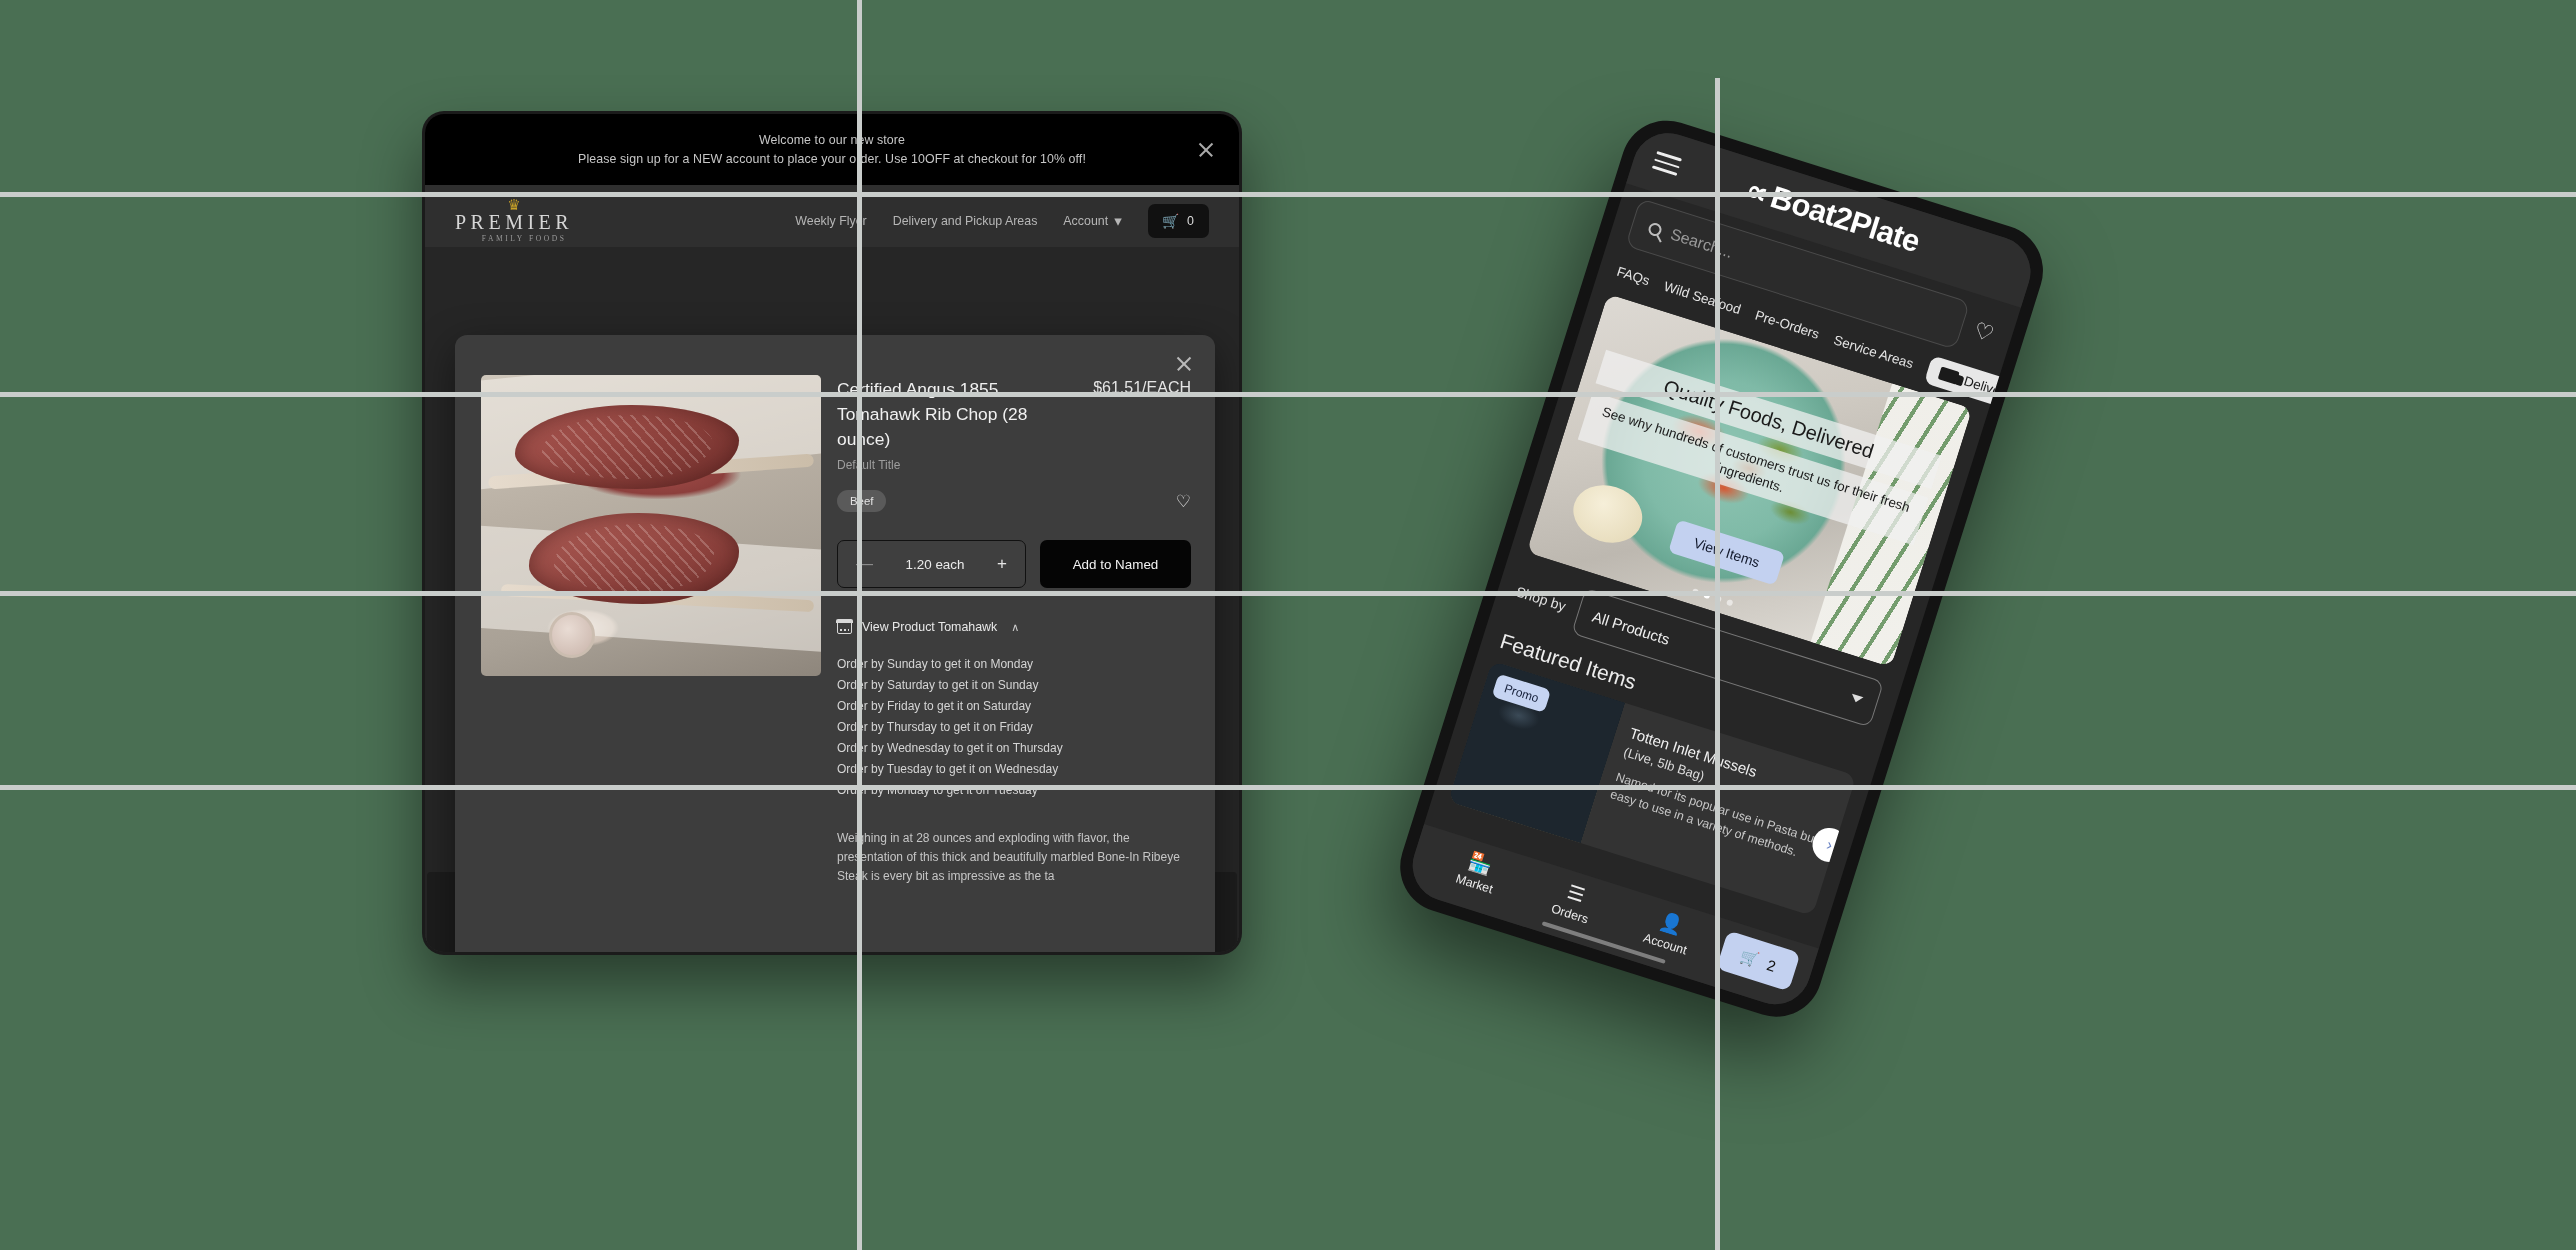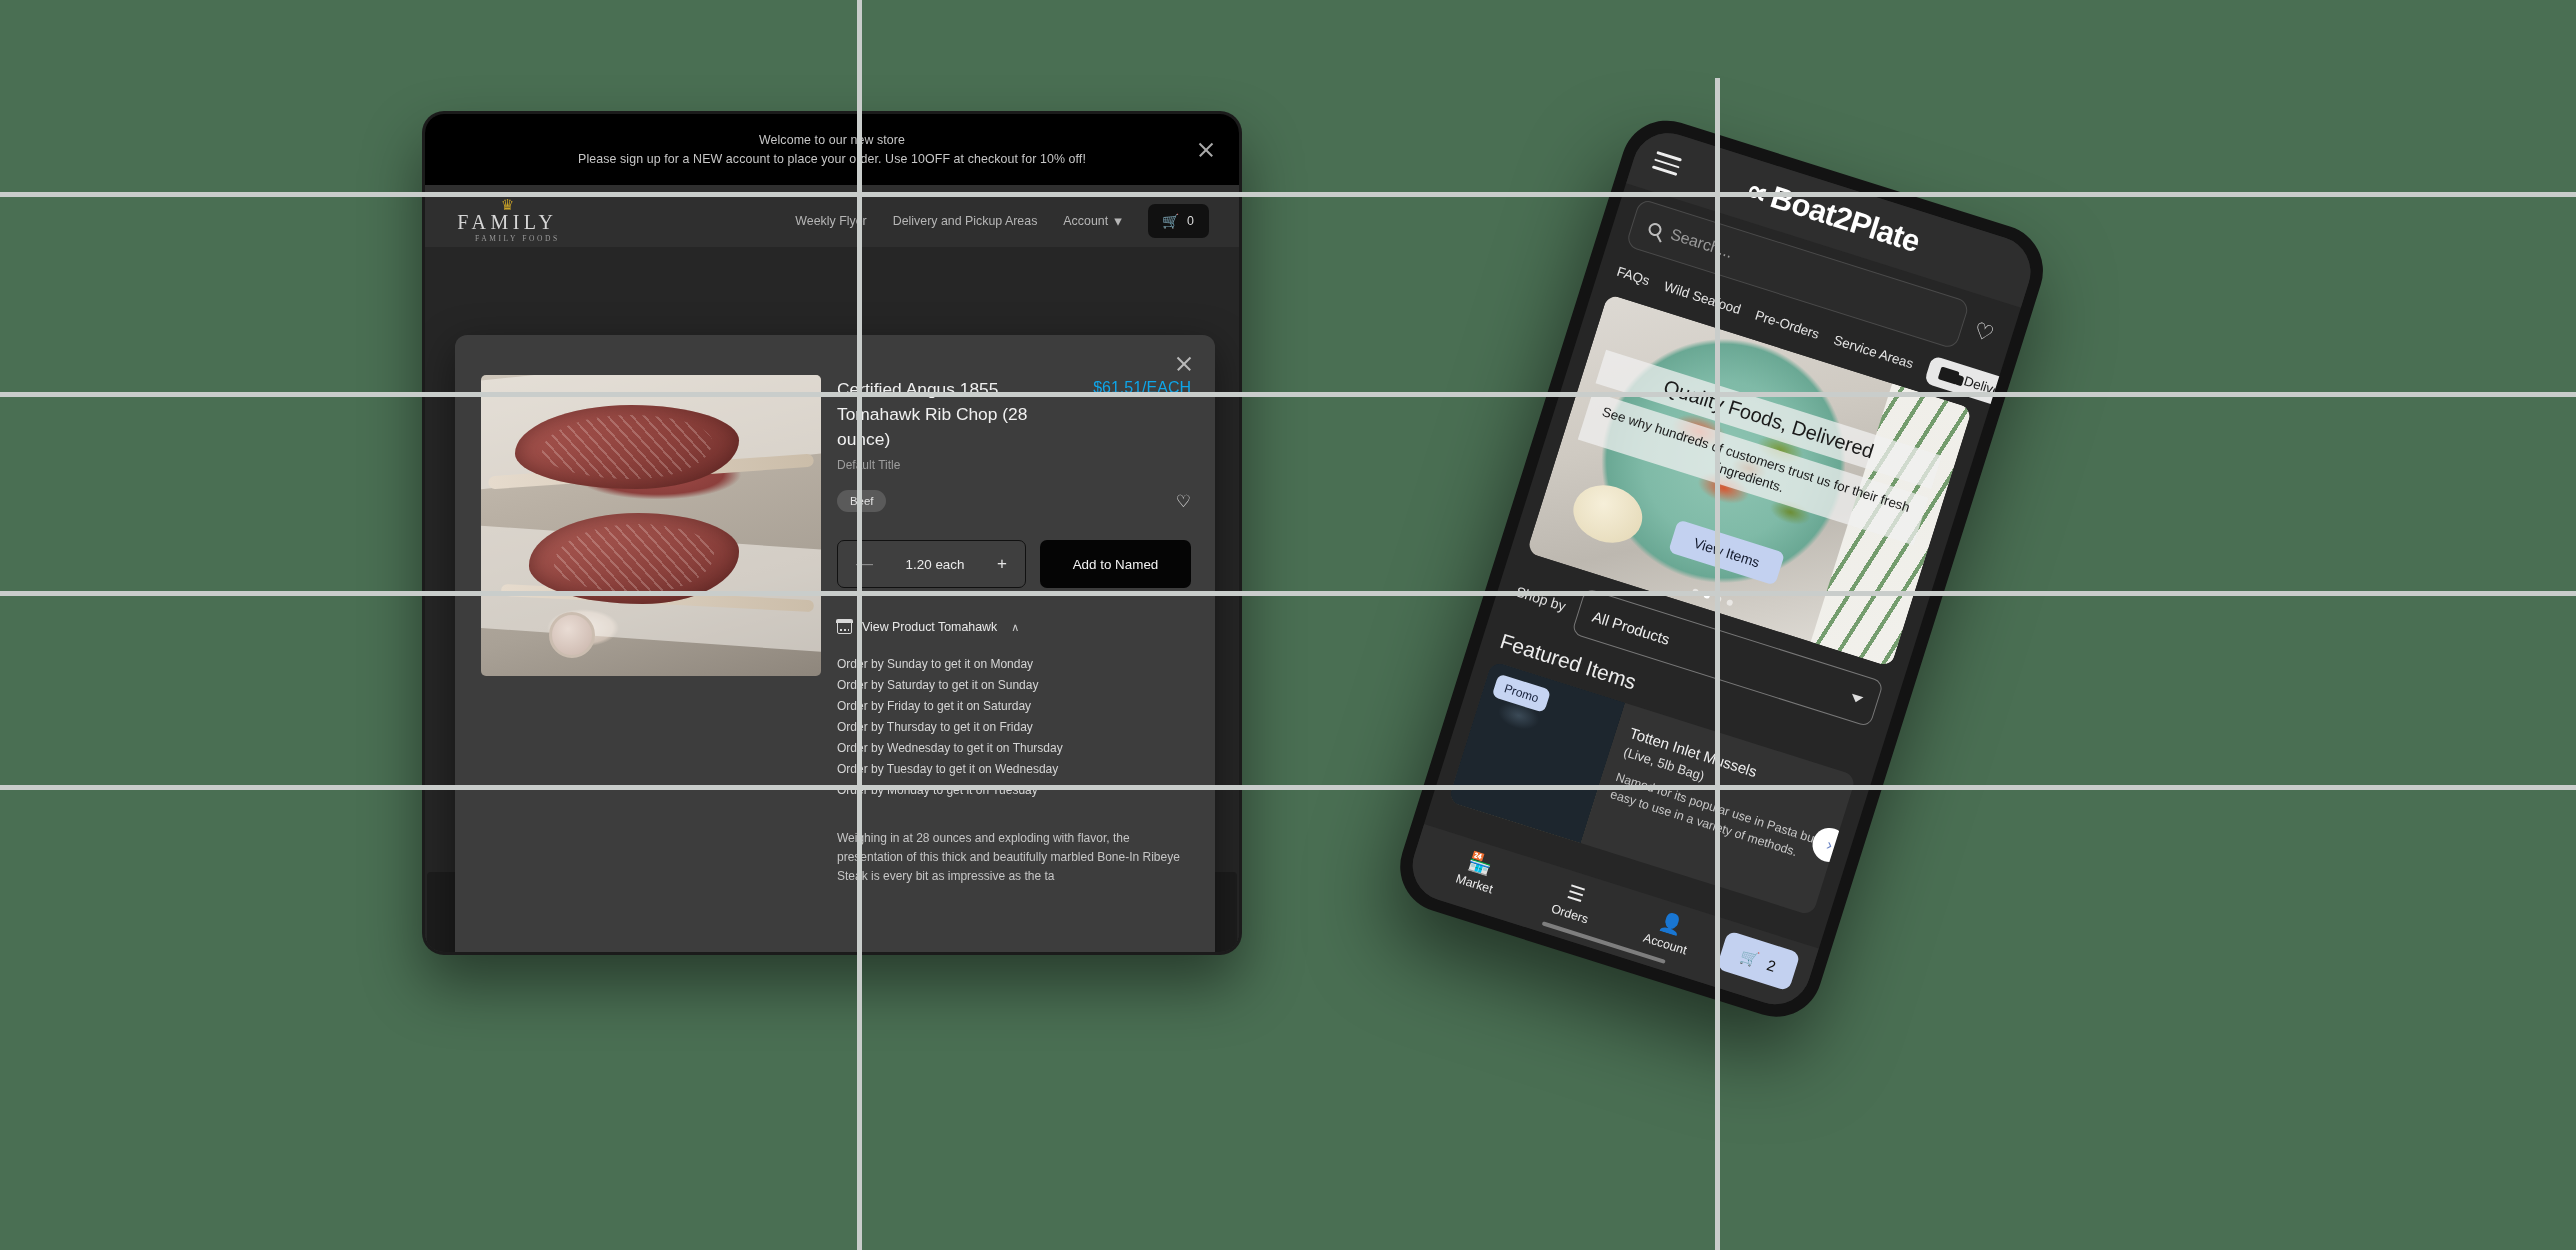--- a/index.html
+++ b/index.html
@@ -137,21 +137,21 @@
     transform: rotate(-6deg);
   }
 
   
   #product-info { flex: 1; min-width: 0; padding-top: 2px; }
   #product-title-row { display: flex; align-items: flex-start; gap: 12px; }
   #product-title {
     color: #f1f1f1; font-size: 17.4px; line-height: 25px; font-weight: 400;
     max-width: 249px;
   }
-  #product-price { color: #0ea5e9; font-size: 16px; margin-left: auto; white-space: nowrap; padding-top: 2px; }
+  #product-price { color: #e5e5e5; font-size: 16px; margin-left: auto; white-space: nowrap; padding-top: 2px; }
   #product-variant { color: #9e9e9e; font-size: 12px; margin-top: 6px; }
 
   #tag-row { display: flex; align-items: center; margin-top: 18px; }
   #product-tag {
     background: #5a5a5a; color: #e2e2e2;
     font-size: 11.4px; padding: 5px 13px; border-radius: 11px;
   }
   #wishlist-icon { margin-left: auto; color: #e0e0e0; font-size: 17px; cursor: pointer; }
 
   #cart-row { display: flex; gap: 14px; margin-top: 28px; }
@@ -389,21 +389,21 @@
 
     <div id="announce">
       <div class="line">Welcome to our new store</div>
       <div class="line">Please sign up for a NEW account to place your order. Use 10OFF at checkout for 10% off!</div>
       <div id="announce-close"></div>
     </div>
 
     <div id="site-header">
       <div id="brand">
         <div class="crown">♛</div>
-        <div class="brand-name">FAMILY</div>
+        <div class="brand-name">PREMIER</div>
         <div class="brand-sub">FAMILY FOODS</div>
       </div>
       <nav id="site-nav">
         <span class="nav-link">Weekly Flyer</span>
         <span class="nav-link">Delivery and Pickup Areas</span>
         <span id="account-item">
           <span>Account</span>
           <span style="font-size:15px;line-height:8px">▾</span>
         </span>
         <span id="cart-button">

